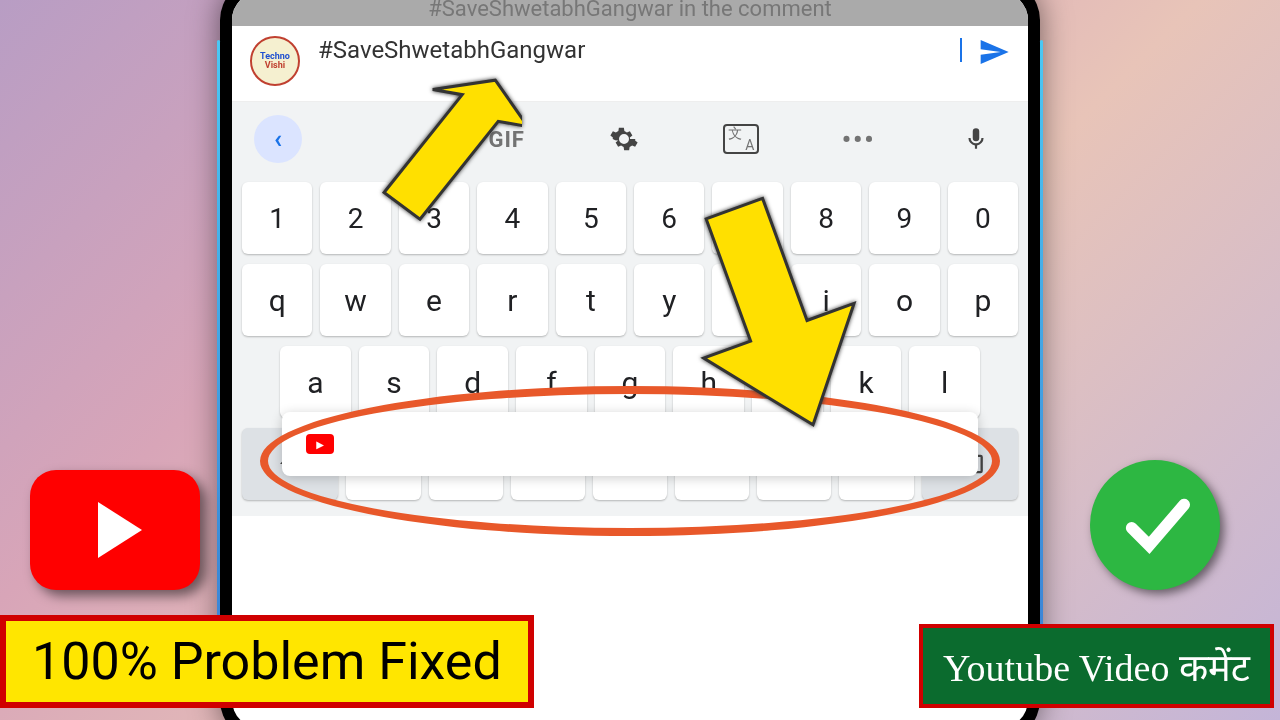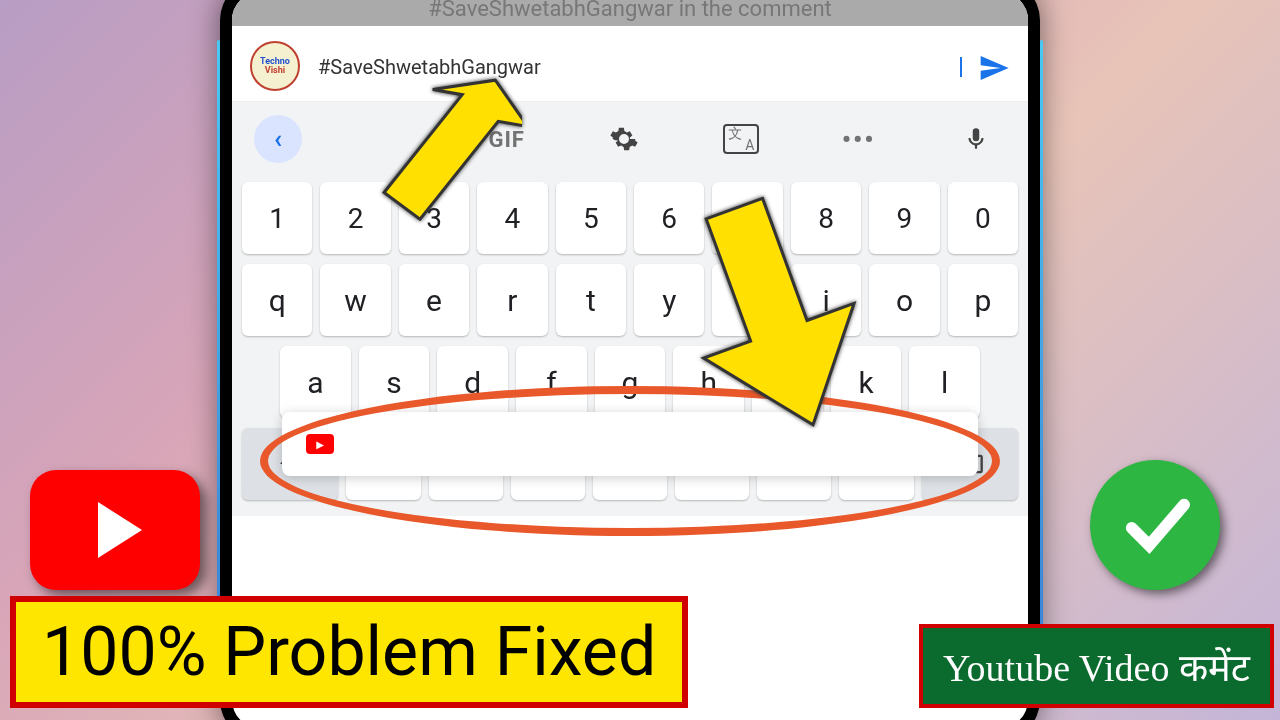--- a/index.html
+++ b/index.html
@@ -60,21 +60,21 @@
   font-size: 22px;
   text-align: center;
   padding: 4px 0 8px;
   height: 34px;
   overflow: hidden;
 }
 
 
 .comment-row {
   display: flex;
-  align-items: flex-end;
+  align-items: flex-start;
   padding: 10px 18px;
   background: #fff;
   border-bottom: 1px solid #eee;
   height: 76px;
 }
 .avatar {
   width: 50px;
   height: 50px;
   border-radius: 50%;
   background: #f5f0d0;
@@ -85,22 +85,22 @@
   justify-content: center;
   font-size: 9px;
   font-weight: bold;
   line-height: 1;
   flex-shrink: 0;
 }
 .avatar .t1 { color: #2050d0; }
 .avatar .t2 { color: #c04030; }
 .comment-input {
   flex: 1;
-  margin: 12px 18px;
-  font-size: 20px;
+  margin: 0 18px;
+  font-size: 24px;
   color: #333;
   border: none;
   outline: none;
   position: relative;
 }
 .comment-input::after {
   content: '';
   position: absolute;
   right: -2px;
   top: 2px;
@@ -232,26 +232,26 @@
 .arrow {
   position: absolute;
   z-index: 10;
   pointer-events: none;
 }
 .arrow svg { filter: drop-shadow(0 0 2px #333); }
 
 
 .banner-left {
   position: absolute;
-  left: 10px;
+  left: 0;
   bottom: 12px;
   background: #ffe600;
   border: 6px solid #d00000;
   padding: 10px 26px;
-  font-size: 68px;
+  font-size: 52px;
   font-weight: 400;
   color: #000;
   z-index: 20;
 }
 .banner-right {
   position: absolute;
   right: 6px;
   bottom: 12px;
   background: #0b6b2e;
   border: 4px solid #d00000;

